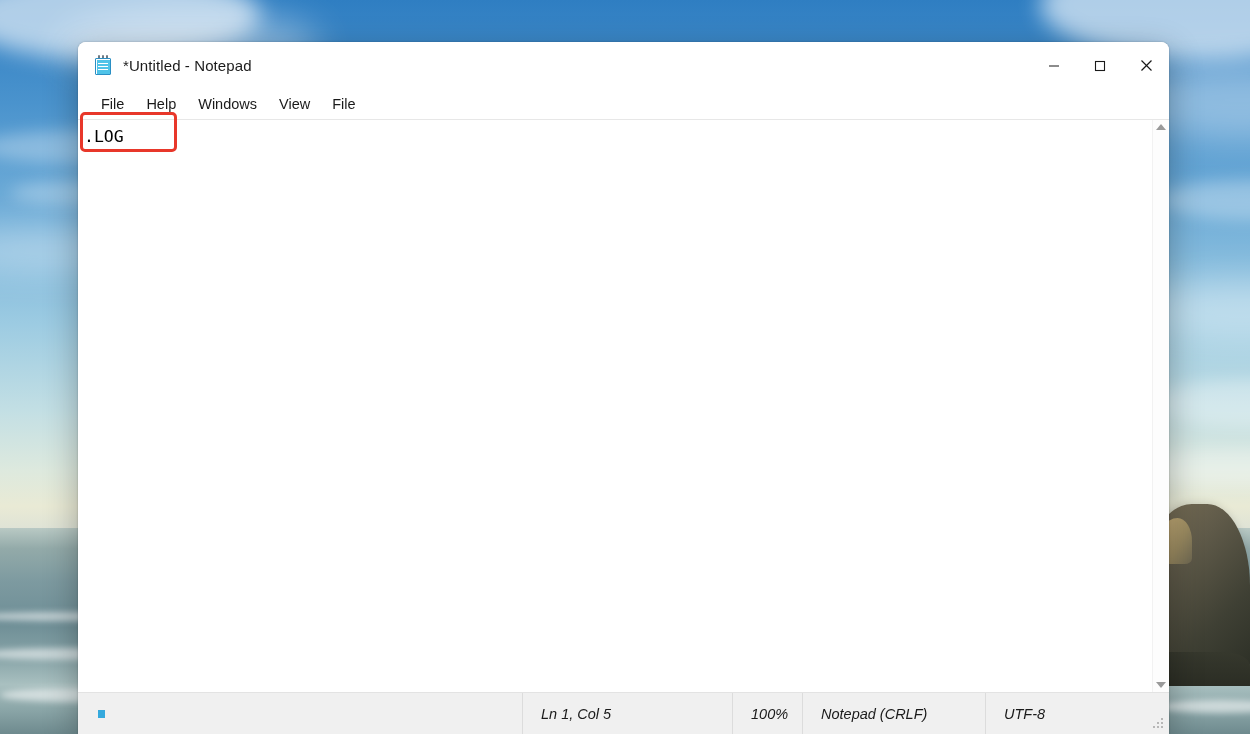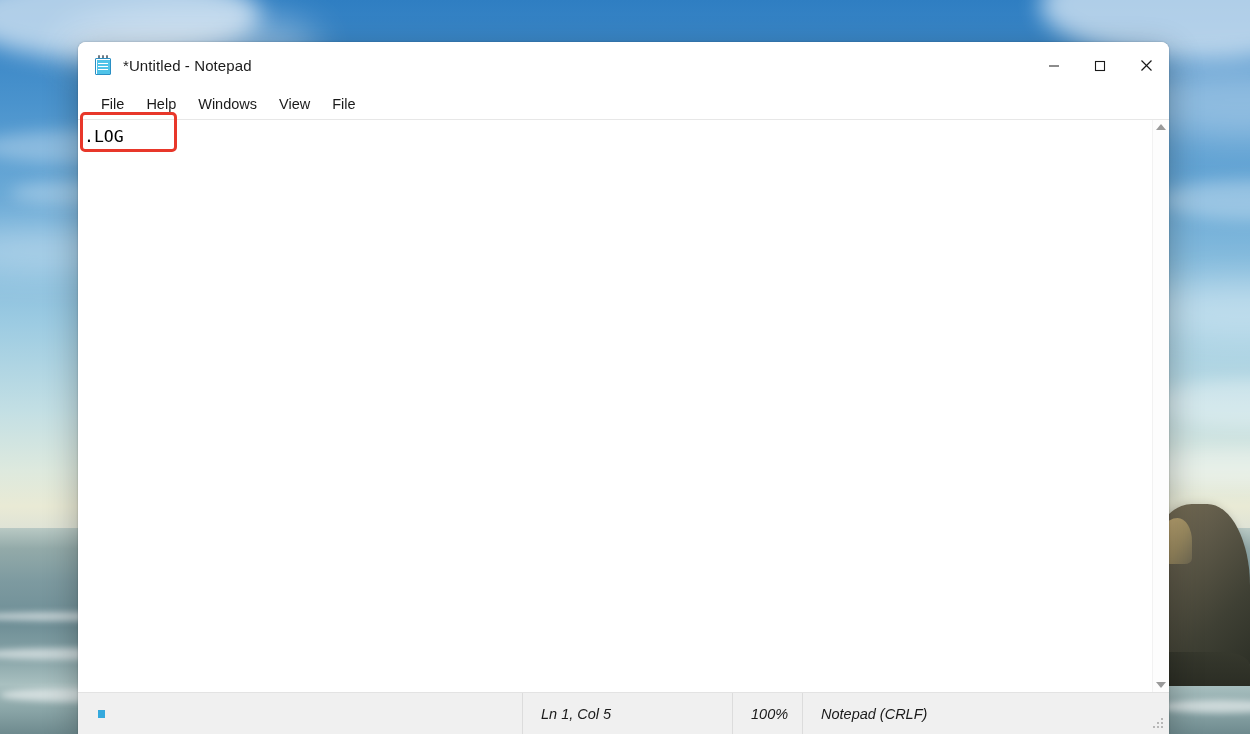--- a/index.html
+++ b/index.html
@@ -410,20 +410,21 @@
     </div>
   </div>
 
   <div class="statusbar">
     <div class="sb-spacer">
       <span class="caret-dot"></span>
     </div>
     <div class="sb-cell pos">Ln 1, Col 5</div>
     <div class="sb-cell zoom">100%</div>
     <div class="sb-cell eol">Notepad (CRLF)</div>
+    <div class="sb-cell enc">UTF-8</div>
 
     <span class="resize-grip">
       <i style="left:9px; top:0px;"></i>
       <i style="left:5px; top:4px;"></i>
         <i style="left:9px; top:4px;"></i>
       <i style="left:1px; top:8px;"></i>
         <i style="left:5px; top:8px;"></i>
         <i style="left:9px; top:8px;"></i>
     </span>
   </div>

